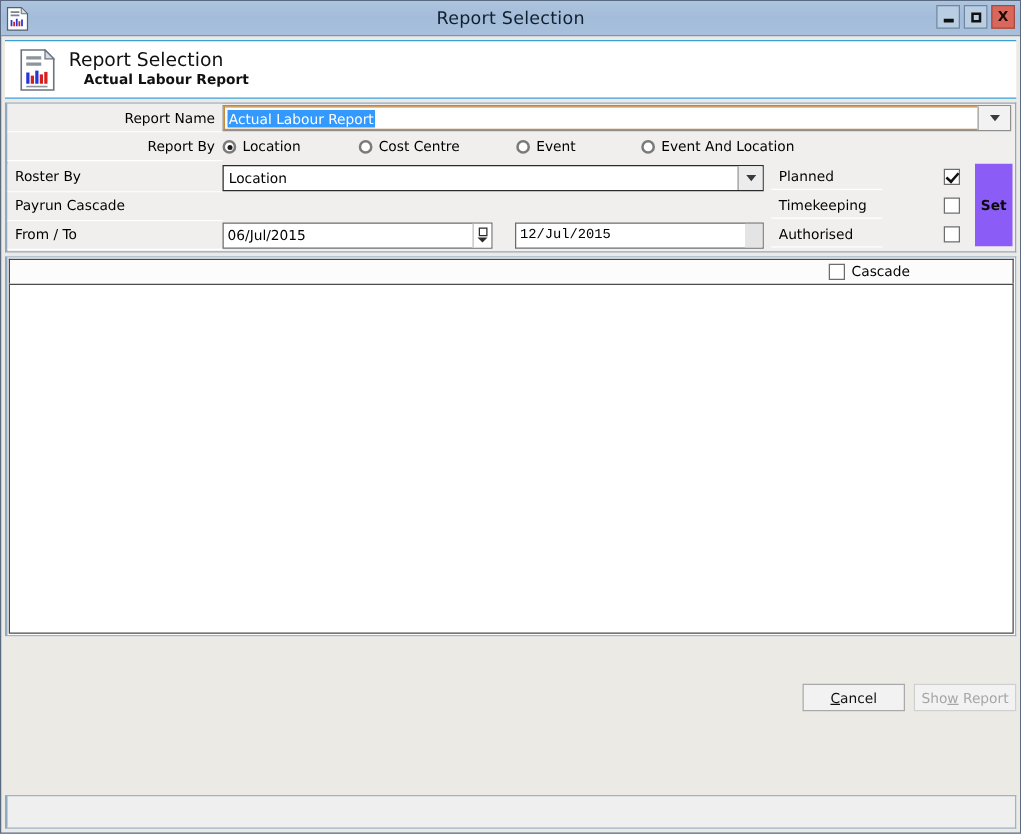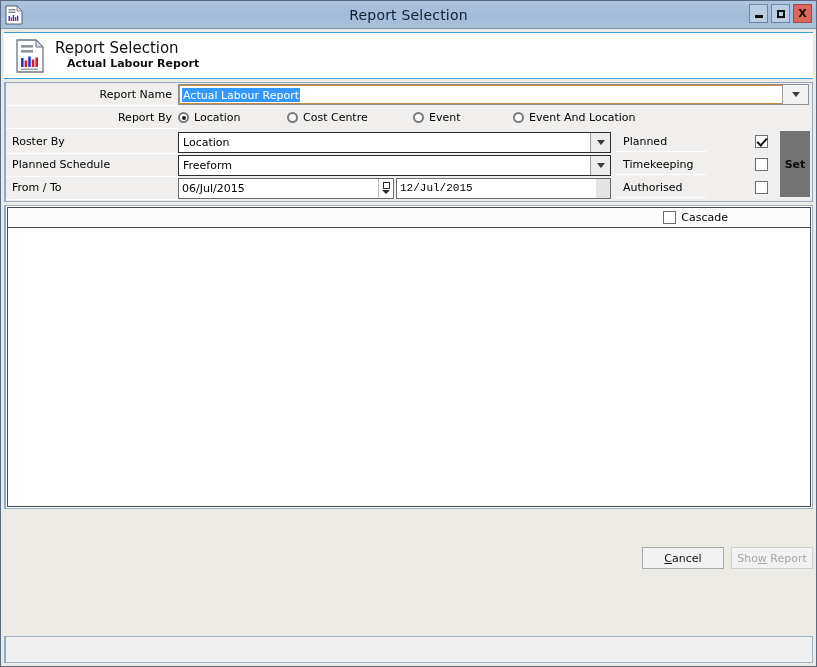--- a/index.html
+++ b/index.html
@@ -267,21 +267,21 @@
   .daterow .fctl { padding-right: 4px; }
   .datebox {
     width: 216px;
     flex: none;
     height: 21px;
     border: 1px solid #6b6b6b;
     background: #fff;
     box-sizing: border-box;
     display: flex;
     align-items: stretch;
-    margin-right: 2px;
+    margin-right: 18px;
   }
   .datebox .value {
     flex: 1;
     display: flex;
     align-items: center;
     padding-left: 3px;
     font-size: 11px;
   }
   .spin-btn {
     width: 14px;
@@ -381,21 +381,21 @@
     position: absolute;
     left: 3px; top: 0px;
     width: 4px; height: 8px;
     border: solid #111;
     border-width: 0 2px 2px 0;
     transform: rotate(42deg);
   }
   .set-btn {
     width: 30px;
     flex: none;
-    background: #737373;
+    background: #8b5cf6;
     display: flex;
     align-items: center;
     justify-content: center;
     font-size: 11px;
     font-weight: bold;
     color: #0b0b0b;
     margin-left: 3px;
     margin-top: 1px;
     margin-bottom: 2px;
   }
@@ -572,29 +572,21 @@
             <div class="combo">
               <div class="value">Location</div>
               <div class="arrow-btn">
                 <div class="caret"></div>
               </div>
             </div>
           </div>
         </div>
 
         <div class="frow">
-          <div class="flabel left">Planned Schedule</div>
-          <div class="fctl">
-            <div class="combo">
-              <div class="value">Freeform</div>
-              <div class="arrow-btn">
-                <div class="caret"></div>
-              </div>
-            </div>
-          </div>
+          <div class="flabel left">Payrun Cascade</div>
         </div>
 
 
         <div class="frow daterow">
           <div class="flabel left">From / To</div>
           <div class="fctl">
             <div class="datebox">
               <div class="value">06/Jul/2015</div>
               <div class="spin-btn">
                 <div class="spin-cal"></div>

